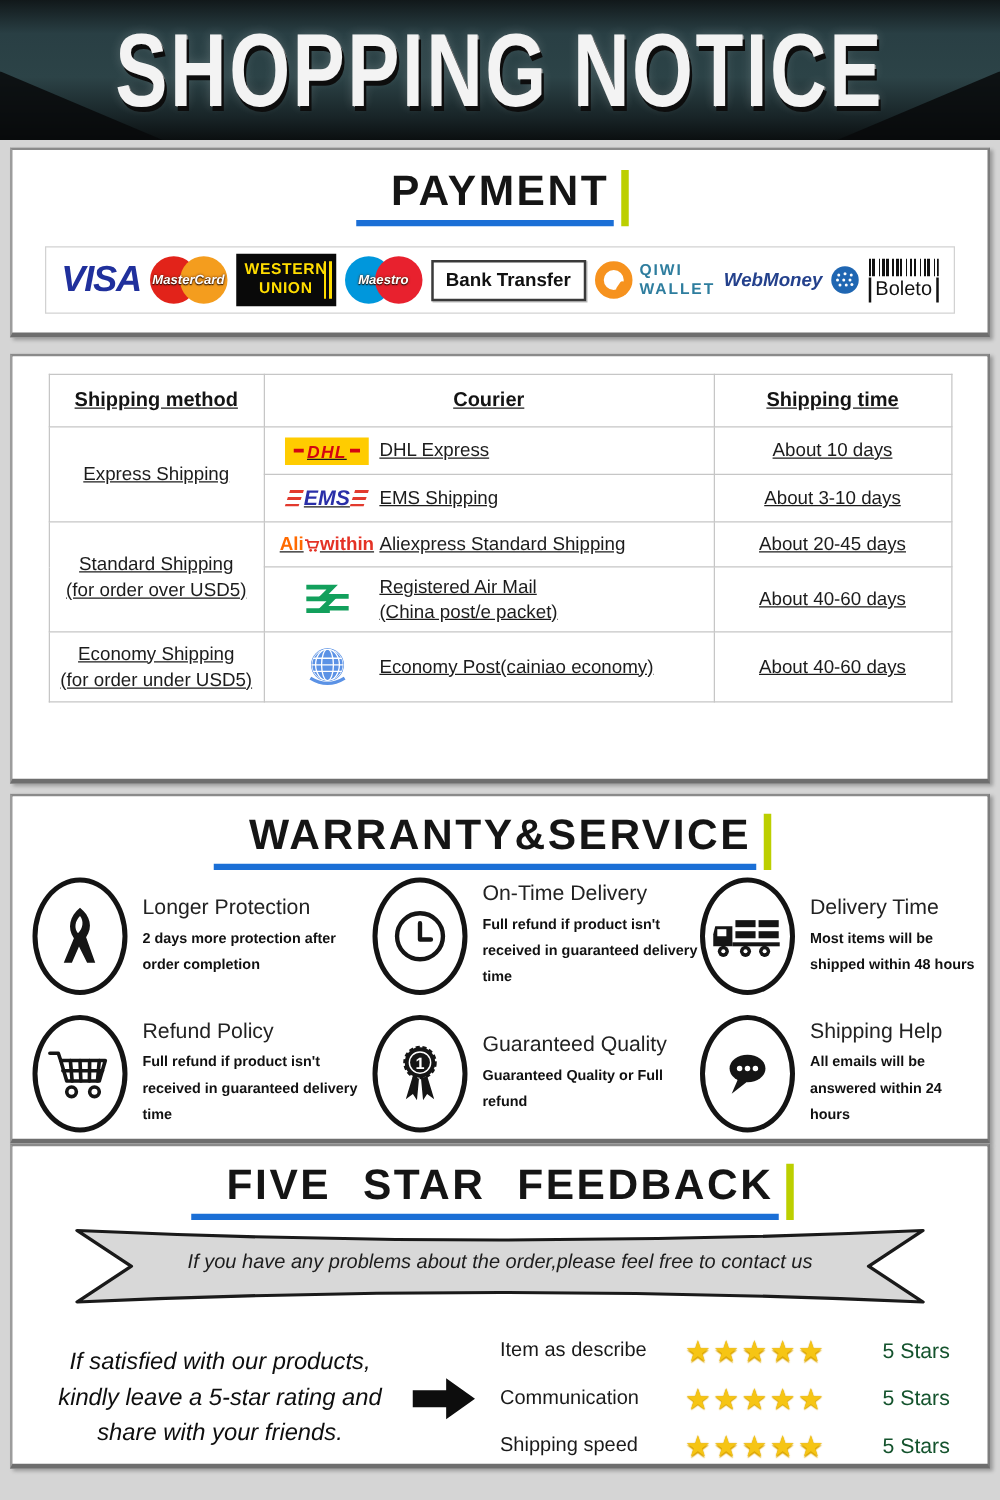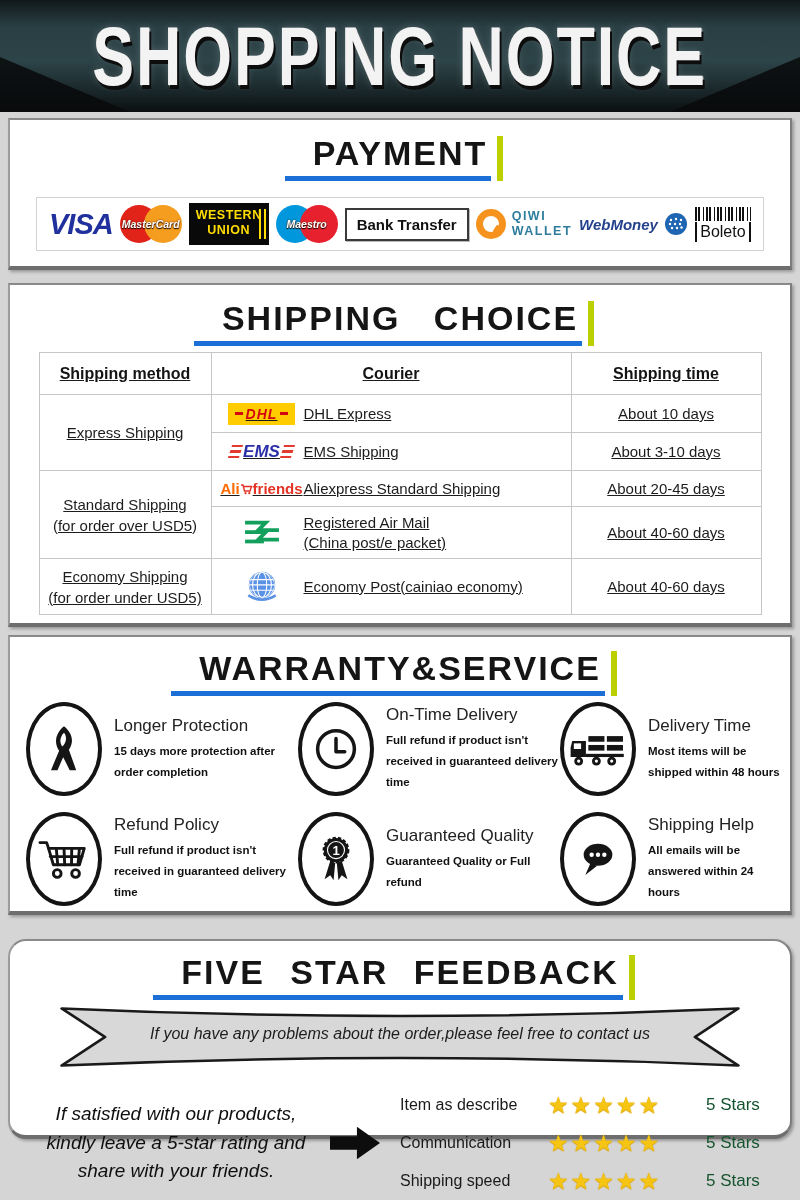--- a/index.html
+++ b/index.html
@@ -33,21 +33,21 @@
   
   .panel {
     margin: 0 8px; background: #fff;
     border: 2px solid #9c9c9c; border-top-color: #8a8a8a;
     border-bottom: 4px solid #6e6e6e; border-right-color: #7d7d7d;
     box-shadow: 2px 2px 3px rgba(0,0,0,.28);
   }
   .panel-payment  { margin-top: 6px;  height: 152px; }
   .panel-shipping { margin-top: 13px; height: 344px; }
   .panel-warranty { margin-top: 8px;  height: 280px; }
-  .panel-feedback { margin-top: 24px; height: 200px; border-radius: 18px; }
+  .panel-feedback { margin-top: 0; height: 260px; }
 
   
   .sec-head { text-align: center; padding-top: 14px; }
   .sec-title { display: inline-block; position: relative; font-size: 34px; font-weight: bold; letter-spacing: 2px; color: #151515; }
   .sec-title.wide  { word-spacing: 22px; }
   .sec-title.wide2 { word-spacing: 14px; }
   .sec-underline { position: absolute; left: -28px; right: -4px; bottom: -8px; height: 5px; background: #1b6fd6; }
   .sec-accent    { position: absolute; right: -16px; top: 2px; bottom: -8px; width: 6px; background: #bccf00; }
 
   
@@ -189,27 +189,20 @@
       </svg>
     </span>
     <span class="logo-boleto">
       <span class="barcode"></span>
       <span class="boleto-label">Boleto</span>
     </span>
   </div>
 </div>
 
 <div class="panel panel-shipping">
-  <div class="sec-head">
-    <span class="sec-title wide">
-      <span>SHIPPING CHOICE</span>
-      <span class="sec-underline"></span>
-      <span class="sec-accent"></span>
-    </span>
-  </div>
   <table class="ship">
     <colgroup>
         <col class="c-method">
         <col class="c-courier">
         <col class="c-time">
       </colgroup>
     <tbody>
         <tr>
       <th>Shipping method</th>
       <th>Courier</th>
@@ -256,21 +249,21 @@
       <td class="h36">
         <div class="cour">
           <span class="lslot">
             <span class="logo-ali">
               <span class="ali-1">Ali</span>
               <svg width="13" height="12" viewBox="0 0 13 12">
                 <polyline points="1,2 3,2 4.5,8 10,8 11.5,3.5 3.6,3.5" fill="none" stroke="#e43225" stroke-width="1.4"></polyline>
                 <circle cx="5.5" cy="10.2" r="1.1" fill="#e43225"></circle>
                     <circle cx="9.3" cy="10.2" r="1.1" fill="#e43225"></circle>
               </svg>
-              <span class="ali-2">friends</span>
+              <span class="ali-2">within</span>
             </span>
           </span>
           <span class="cour-text">Aliexpress Standard Shipping</span>
         </div>
       </td>
       <td class="h36">About 20-45 days</td>
     </tr>
     <tr>
       <td class="h52">
         <div class="cour">
@@ -338,21 +331,21 @@
 
     <div class="war-item">
       <span class="war-ellipse">
         <svg width="52" height="60" viewBox="0 0 64 64">
           <path fill="#151515" fill-rule="evenodd" d="M32 4 C22 12 19 24 26 34 L16 58 L24 58 L31 42 L39 58 L47 58 L38 33 C45 23 42 12 32 4 Z
                M32 12 C27 17 26 24 30 29 C35 24 36 17 32 12 Z"></path>
         </svg>
       </span>
       <div>
         <div class="war-title">Longer Protection</div>
-        <div class="war-desc">15 days more protection after order completion</div>
+        <div class="war-desc">2 days more protection after order completion</div>
       </div>
     </div>
 
     <div class="war-item">
       <span class="war-ellipse">
         <svg width="56" height="56" viewBox="0 0 64 64">
           <circle cx="32" cy="32" r="21" fill="none" stroke="#151515" stroke-width="4"></circle>
           <path d="M32 20 V35 H42" fill="none" stroke="#151515" stroke-width="4" stroke-linecap="round" stroke-linejoin="round"></path>
         </svg>
       </span>

